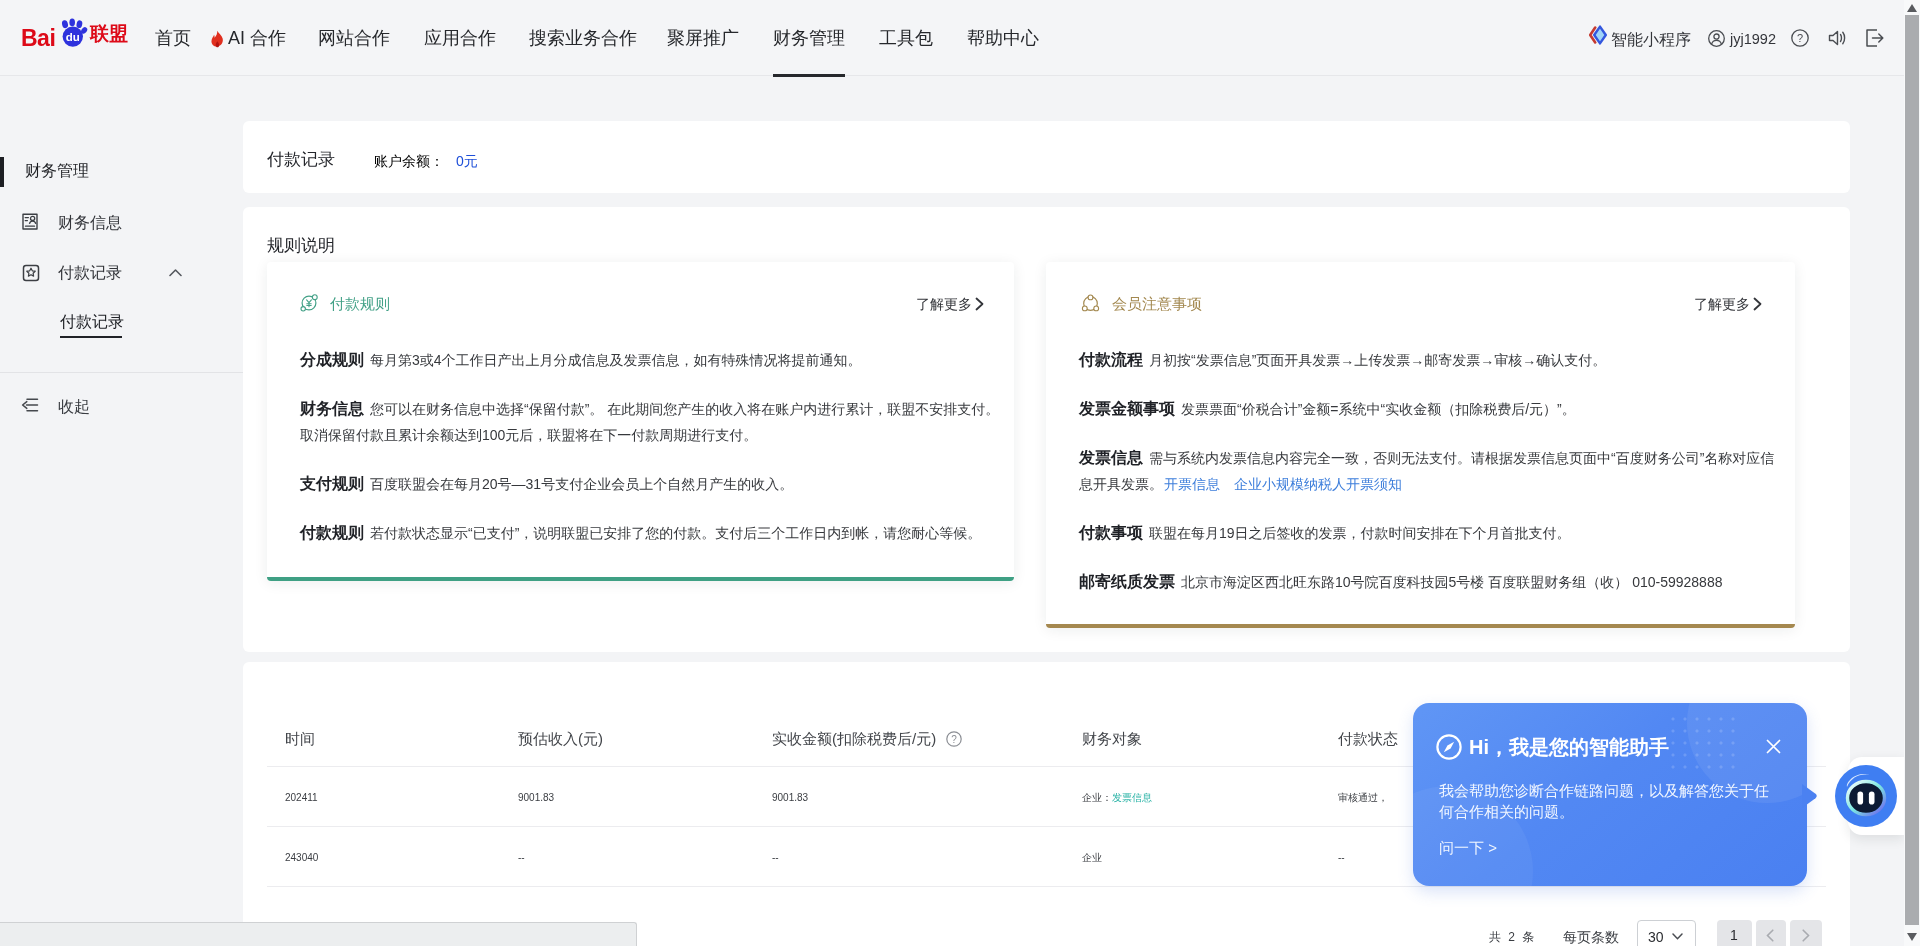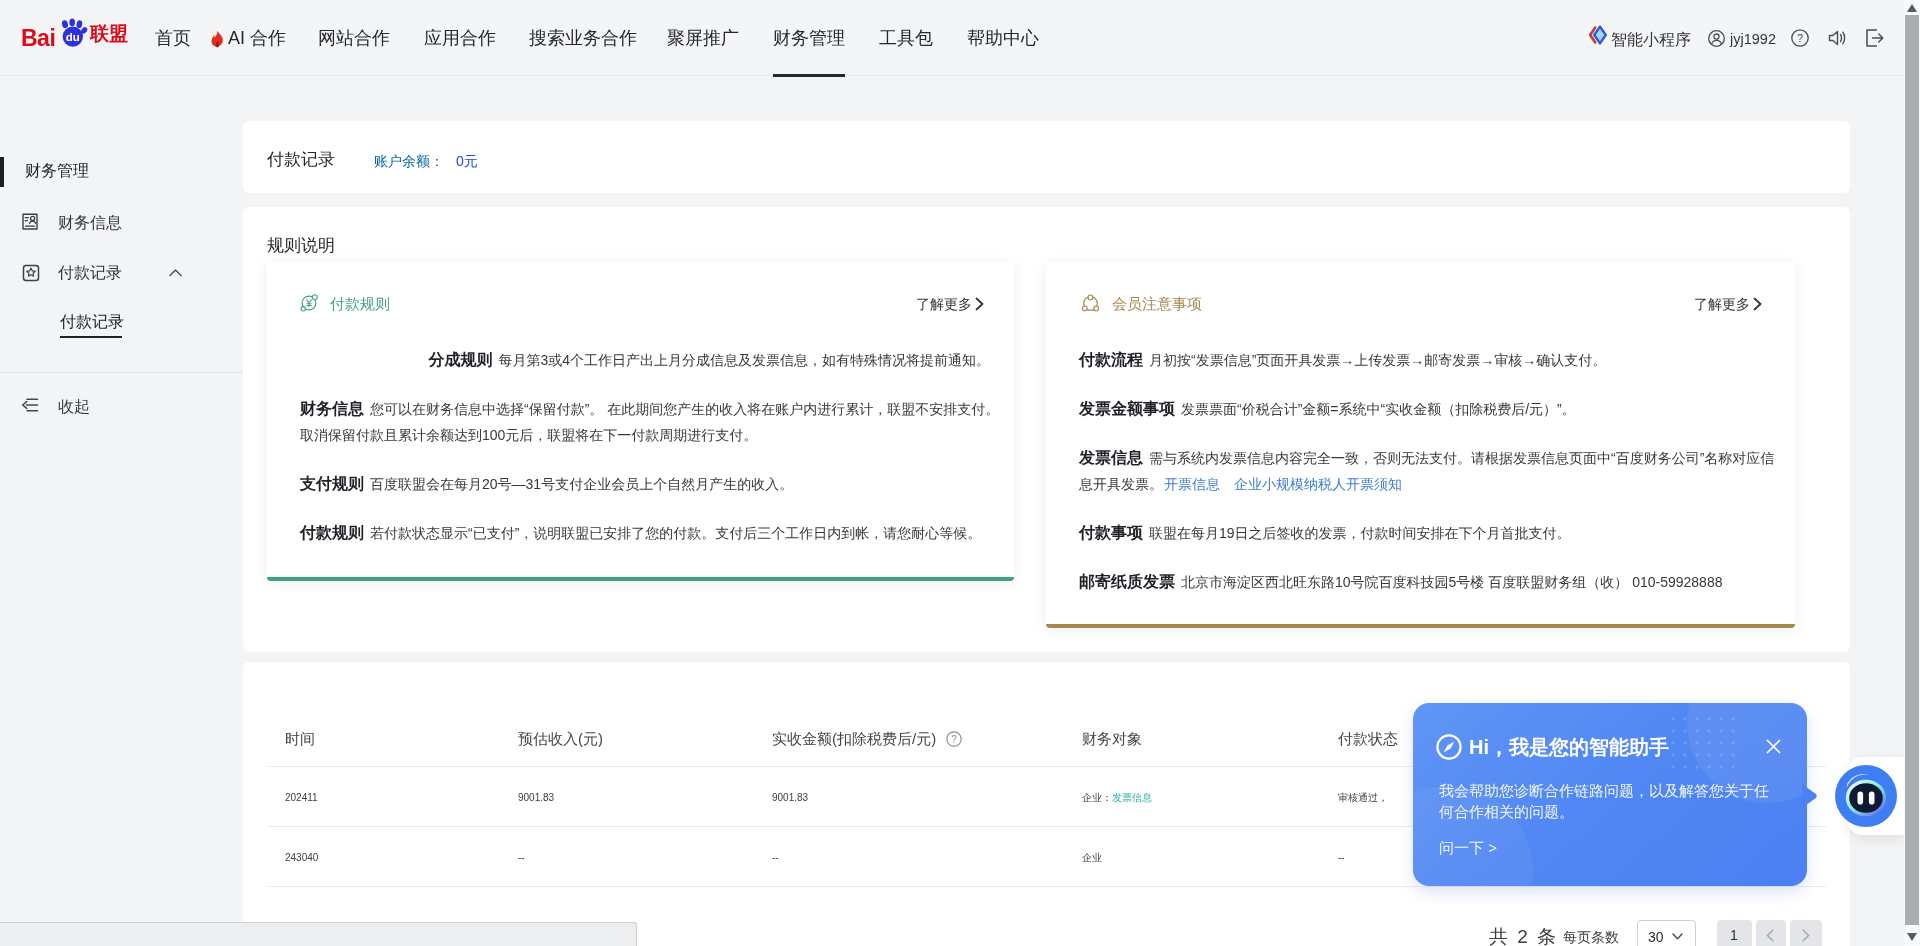--- a/index.html
+++ b/index.html
@@ -100,39 +100,39 @@
   <div class="abs" style="left:60px;top:336px;width:62px;height:2px;background:#202227;"></div>
   <div class="abs" style="left:0;top:372px;width:243px;height:1px;background:#e2e3e6;"></div>
   <svg class="abs" style="left:21px;top:398px;" width="18" height="14" viewBox="0 0 18 14">
     <path d="M6 1.2 H16.5 M5.5 7 H16.5 M6 12.8 H16.5" stroke="#45484d" stroke-width="1.5" stroke-linecap="round"></path>
     <path d="M5.8 3.6 L1.6 7 L5.8 10.4" fill="none" stroke="#45484d" stroke-width="1.5" stroke-linecap="round" stroke-linejoin="round"></path>
   </svg>
   <div class="abs" style="left:58px;top:397px;font-size:16px;line-height:20px;color:#3a3d42;">收起</div>
 
   <div class="card" style="left:243px;top:121px;width:1607px;height:72px;"></div>
   <div class="abs" style="left:267px;top:150px;font-size:17px;line-height:19px;color:#24262b;">付款记录</div>
-  <div class="abs" style="left:374px;top:152px;font-size:14px;line-height:18px;color:#0369a1;">账户余额：</div>
+  <div class="abs" style="left:374px;top:152px;font-size:14px;line-height:18px;color:#000000;">账户余额：</div>
   <div class="abs" style="left:456px;top:152px;font-size:14px;line-height:18px;color:#1d4ed8;">0元</div>
 
   <div class="card" style="left:243px;top:207px;width:1607px;height:445px;"></div>
   <div class="abs" style="left:267px;top:236px;font-size:17px;line-height:19px;color:#24262b;">规则说明</div>
 
   <div class="subcard" style="left:267px;top:262px;width:747px;height:315px;border-bottom:4px solid #3fa084;"></div>
   <svg class="abs" style="left:300px;top:294px;" width="18" height="18" viewBox="0 0 18 18">
     <circle cx="9" cy="9" r="6.9" fill="none" stroke="#43a187" stroke-width="1.2"></circle>
     <circle cx="14.8" cy="3.2" r="2.4" fill="#fff" stroke="#43a187" stroke-width="1.1"></circle>
     <circle cx="3.2" cy="14.8" r="2.2" fill="#fff" stroke="#43a187" stroke-width="1.1"></circle>
     <path d="M6.6 5.8 L9 8.6 L11.4 5.8 M9 8.6 V12.8 M6.8 9.7 H11.2 M6.8 11.5 H11.2" fill="none" stroke="#43a187" stroke-width="1.1" stroke-linecap="round"></path>
   </svg>
   <div class="abs tealtitle" style="left:330px;top:296px;line-height:16px;">付款规则</div>
   <div class="abs more" style="left:916px;top:296px;line-height:16px;">了解更多</div>
   <svg class="abs" style="left:975px;top:297px;" width="9" height="14" viewBox="0 0 9 14">
       <path d="M1.5 1.5 L7.5 7 L1.5 12.5" fill="none" stroke="#33353a" stroke-width="1.8" stroke-linecap="round" stroke-linejoin="round"></path>
     </svg>
-  <div class="abs p16" style="left:300px;top:347px;width:690px;text-align:right;"><b>分成规则</b>每月第3或4个工作日产出上月分成信息及发票信息，如有特殊情况将提前通知。</div>
+  <div class="abs p16" style="left:300px;top:347px;width:690px;"><b>分成规则</b>每月第3或4个工作日产出上月分成信息及发票信息，如有特殊情况将提前通知。</div>
   <div class="abs p16" style="left:300px;top:396px;width:690px;"><b>财务信息</b>您可以在财务信息中选择“保留付款”。 在此期间您产生的收入将在账户内进行累计，联盟不安排支付。<br>取消保留付款且累计余额达到100元后，联盟将在下一付款周期进行支付。</div>
   <div class="abs p16" style="left:300px;top:471px;width:690px;"><b>支付规则</b>百度联盟会在每月20号—31号支付企业会员上个自然月产生的收入。</div>
   <div class="abs p16" style="left:300px;top:520px;width:690px;"><b>付款规则</b>若付款状态显示“已支付”，说明联盟已安排了您的付款。支付后三个工作日内到帐，请您耐心等候。</div>
 
   <div class="subcard" style="left:1046px;top:262px;width:749px;height:362px;border-bottom:4px solid #a5884f;"></div>
   <svg class="abs" style="left:1081px;top:294px;" width="19" height="19" viewBox="0 0 19 19">
     <circle cx="9.5" cy="9.5" r="6.8" fill="none" stroke="#a3884f" stroke-width="1.2"></circle>
     <circle cx="9.5" cy="3.4" r="2.4" fill="#fff" stroke="#a3884f" stroke-width="1.1"></circle>
     <circle cx="3.8" cy="14.4" r="2.4" fill="#fff" stroke="#a3884f" stroke-width="1.1"></circle>
     <circle cx="15.2" cy="14.4" r="2.4" fill="#fff" stroke="#a3884f" stroke-width="1.1"></circle>
@@ -165,21 +165,21 @@
   <div class="abs rcell" style="left:1082px;top:788px;line-height:19px;">企业：<span style="color:#2ab3a6;">发票信息</span></div>
   <div class="abs rcell" style="left:1338px;top:788px;line-height:19px;">审核通过，</div>
   <div class="sep" style="left:267px;top:826px;width:1559px;"></div>
   <div class="abs rcell" style="left:285px;top:848px;line-height:19px;">243040</div>
   <div class="abs rcell" style="left:518px;top:848px;line-height:19px;">--</div>
   <div class="abs rcell" style="left:772px;top:848px;line-height:19px;">--</div>
   <div class="abs rcell" style="left:1082px;top:848px;line-height:19px;">企业</div>
   <div class="abs rcell" style="left:1338px;top:848px;line-height:19px;">--</div>
   <div class="sep" style="left:267px;top:886px;width:1559px;"></div>
 
-  <div class="abs" style="left:1489px;top:928px;font-size:19px;line-height:18px;color:#3a3d42;word-spacing:4px;">共 2 条</div>
+  <div class="abs" style="left:1489px;top:928px;font-size:12px;line-height:18px;color:#3a3d42;word-spacing:4px;">共 2 条</div>
   <div class="abs" style="left:1563px;top:928px;font-size:14px;line-height:18px;color:#3a3d42;">每页条数</div>
   <div class="abs" style="left:1637px;top:920px;width:59px;height:30px;background:#fff;border:1px solid #cdd0d4;border-radius:4px;box-sizing:border-box;"></div>
   <div class="abs" style="left:1648px;top:928px;font-size:14px;line-height:18px;color:#2b2d31;">30</div>
   <svg class="abs" style="left:1672px;top:933px;" width="11" height="7" viewBox="0 0 11 7">
       <path d="M1 1 L5.5 5.7 L10 1" fill="none" stroke="#4a4d52" stroke-width="1.5" stroke-linecap="round"></path>
     </svg>
   <div class="abs" style="left:1717px;top:920px;width:35px;height:30px;background:#e4e5e8;border-radius:4px;"></div>
   <div class="abs" style="left:1730px;top:927px;font-size:14px;line-height:17px;color:#2b2d31;">1</div>
   <div class="abs" style="left:1756px;top:920px;width:30px;height:30px;background:#e4e5e8;border-radius:4px;"></div>
   <svg class="abs" style="left:1766px;top:929px;" width="8" height="13" viewBox="0 0 8 13">

